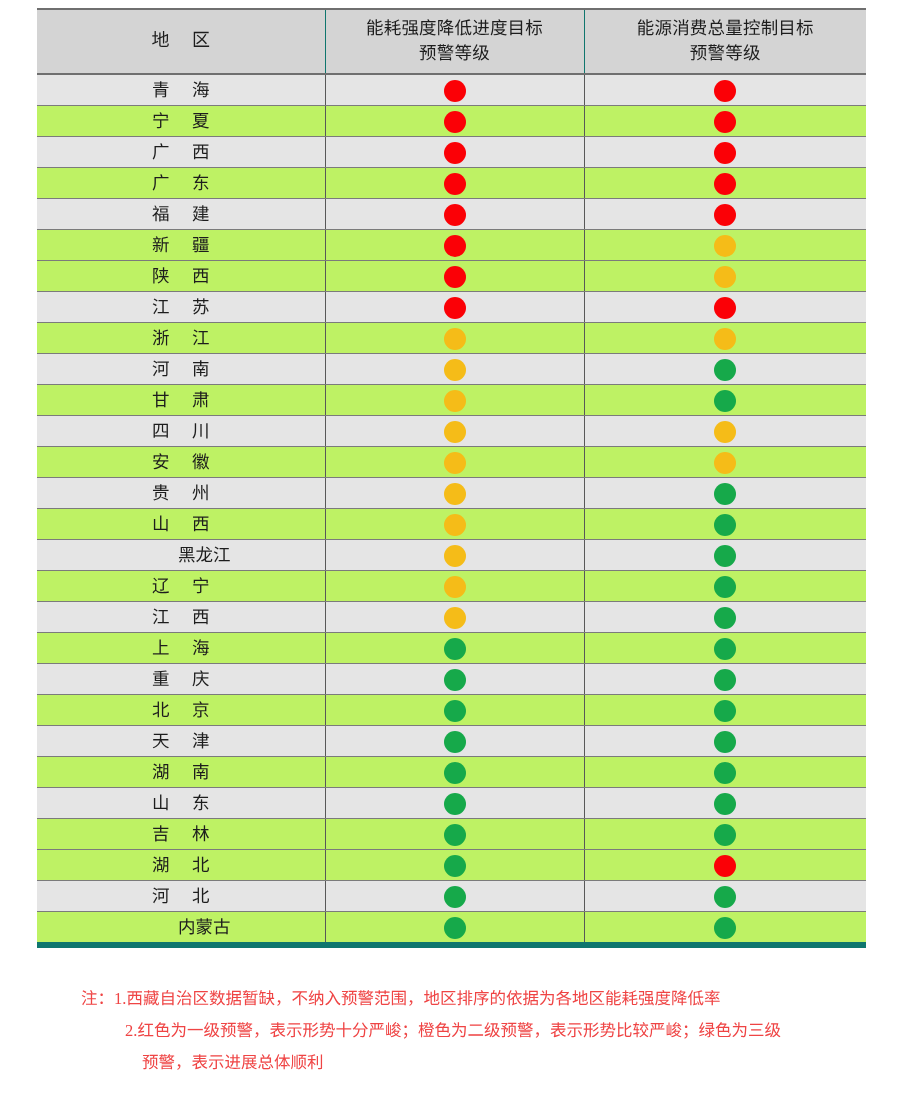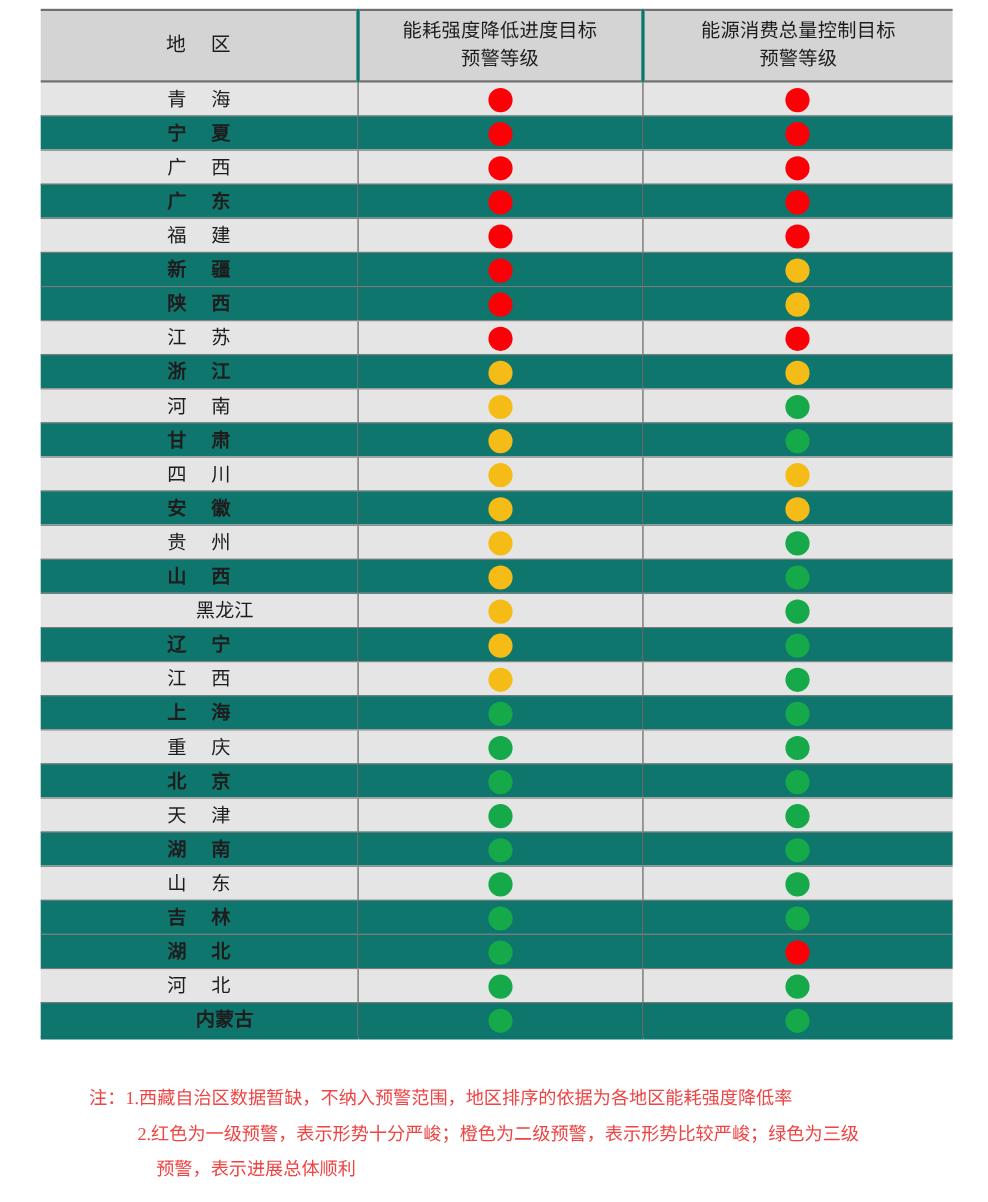--- a/index.html
+++ b/index.html
@@ -54,38 +54,38 @@
     text-align: center;
     color: #1d1d1d;
     letter-spacing: 0.2px;
   }
   thead th.region-head {
     letter-spacing: 9px;
     text-indent: 9px;
     font-size: 18px;
   }
   thead th.sep-left {
-    border-left: 3px solid #0f766e;
+    border-left: 1px solid #0f766e;
   }
 
   tbody td {
     height: 30px;
     padding: 0;
     text-align: center;
     vertical-align: middle;
     font-size: 17.5px;
     line-height: 30px;
     color: #1d1d1d;
     border-bottom: 1px solid #7b7b7b;
   }
   tbody tr.band-a td { background: #e5e5e5; }
-  tbody tr.band-b td { background: #0f766e; font-weight: bold; }
+  tbody tr.band-b td { background: #bef264; }
 
   tbody tr:last-child td {
-    border-bottom: 3px solid #0f766e;
+    border-bottom: 6px solid #0f766e;
   }
 
   tbody td.region-cell {
     letter-spacing: 9px;
     text-indent: 9px;
   }
   tbody td.region-cell.narrow {
     letter-spacing: 0px;
     text-indent: 0px;
     padding-left: 47px;

